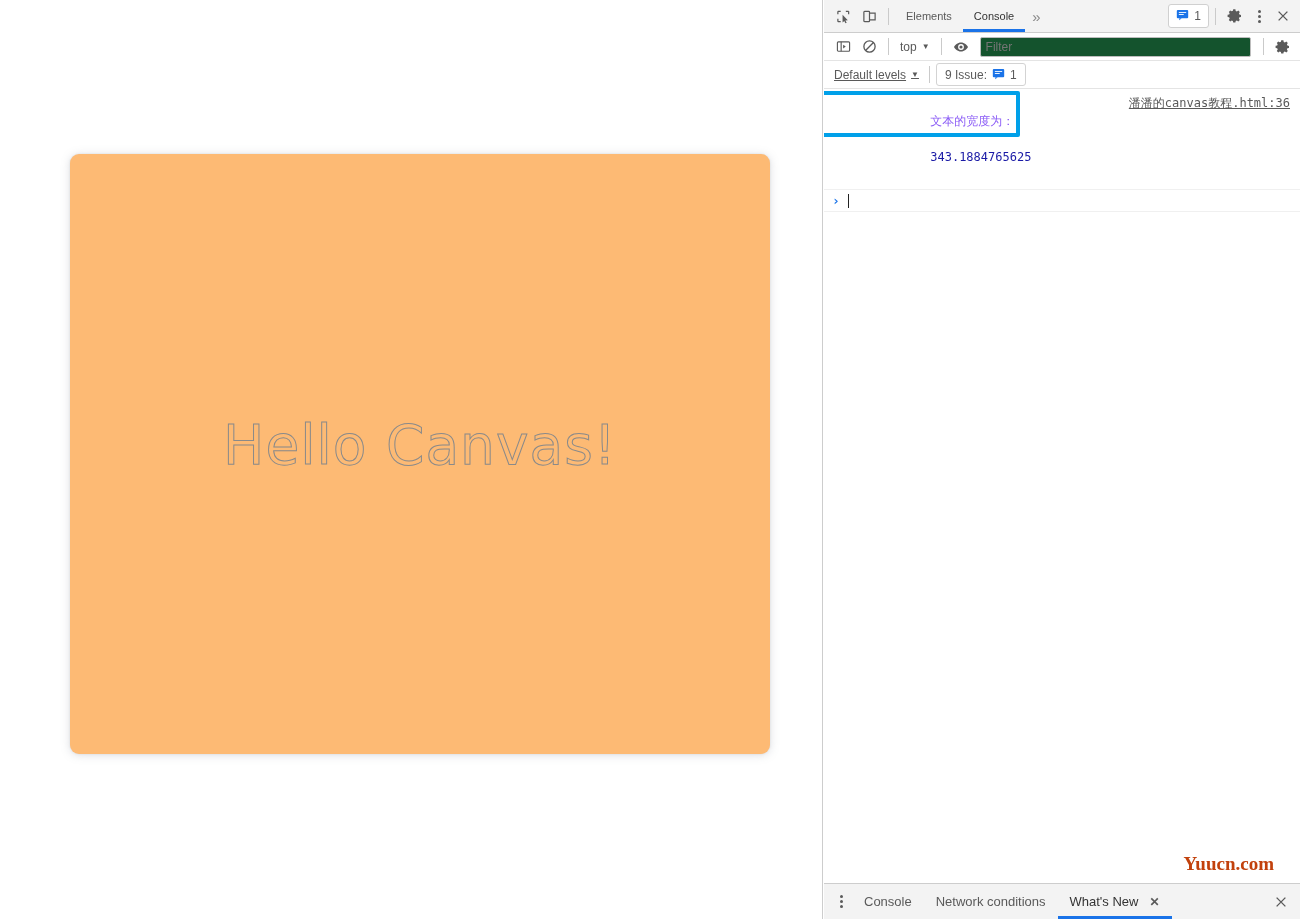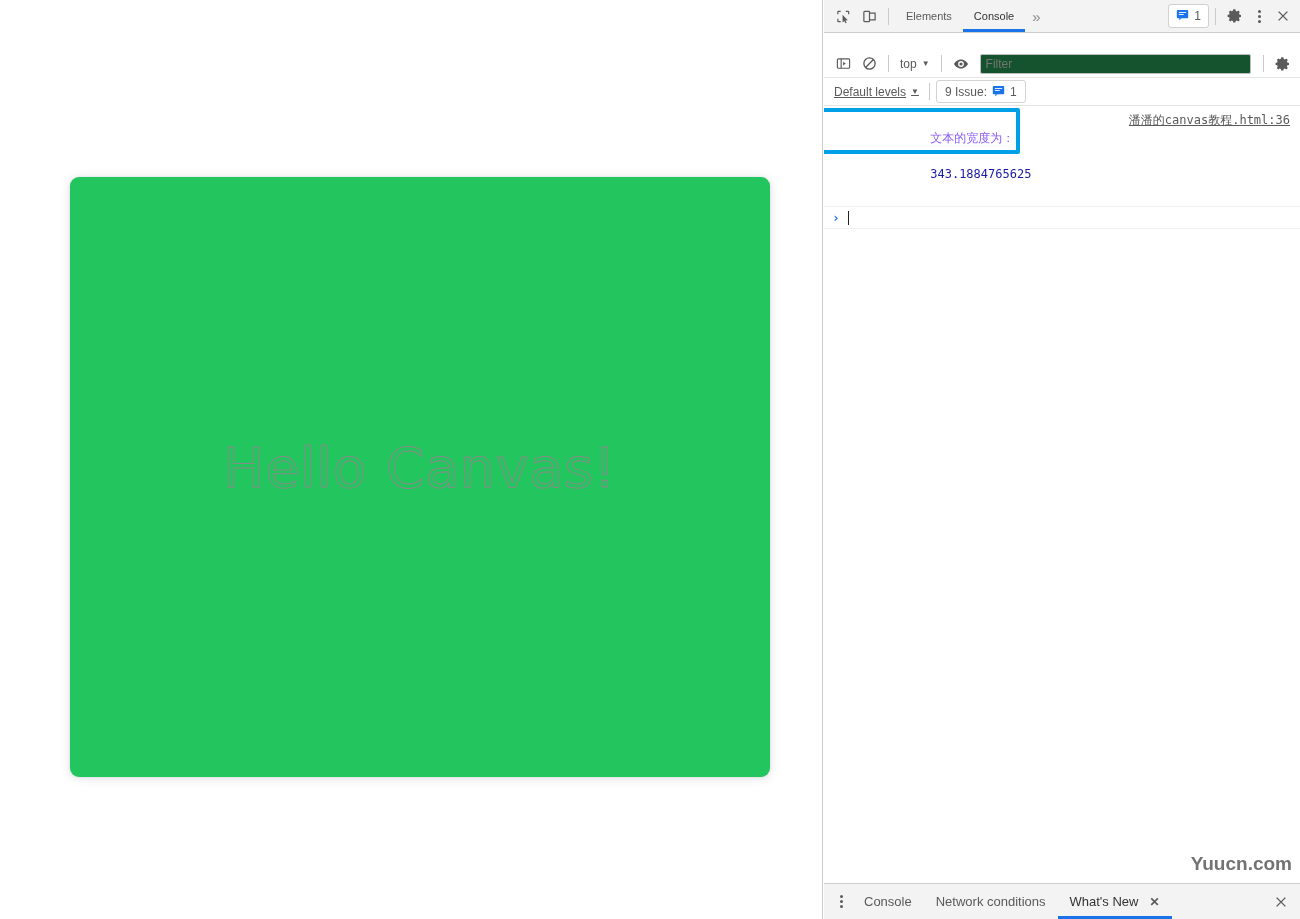--- a/index.html
+++ b/index.html
@@ -16,23 +16,23 @@
   .page-viewport {
     position: absolute; left: 0; top: 0;
     width: 823px; height: 919px;
     background: #ffffff;
     border-right: 1px solid #cdcdcd;
     box-sizing: border-box;
     overflow: hidden;
   }
   .canvas-card {
     position: absolute;
-    left: 70px; top: 177px;
+    left: 70px; top: 154px;
     width: 700px; height: 600px;
-    background: #22c55e;
+    background: #fdba74;
     border-radius: 9px;
     box-shadow: 0 1px 10px rgba(120,125,140,0.26), 0 0 2px rgba(120,125,140,0.18);
   }
   .canvas-text {
     position: absolute;
     left: 0; right: 0;
     top: 264px;
     text-align: center;
     font-family: "DejaVu Sans", sans-serif;
     font-size: 55px;
@@ -106,21 +106,20 @@
   }
 
   
   .dt-toolbar {
     height: 28px; min-height: 28px;
     display: flex; align-items: center;
     background: #ffffff;
     border-bottom: 1px solid #e4e4e4;
     padding: 0 4px 0 6px;
     box-sizing: border-box;
-    margin-top: 17px;
   }
   .ctx-select {
     display: flex; align-items: center; gap: 5px;
     padding: 0 5px; height: 22px;
     font-size: 12px; color: #5a5a5a;
     flex: none;
   }
   .caret { font-size: 8px; color: #5a5a5a; line-height: 1; }
   .filter-input {
     flex: 1 1 auto;
@@ -219,25 +218,25 @@
     position: absolute;
     left: -6px; top: 2px;
     width: 202px; height: 46px;
     border: 4px solid #00a0e9;
     border-radius: 2px;
     box-sizing: border-box;
     pointer-events: none;
   }
   .watermark {
     position: absolute;
-    right: 8px; bottom: 8px;
-    font-family: Liberation Sans, sans-serif;
+    right: 26px; bottom: 8px;
+    font-family: Liberation Serif, serif;
     font-size: 19px;
     font-weight: bold;
-    color: #737373;
+    color: #c2410c;
   }
 
   
   .drawer {
     height: 36px; min-height: 36px;
     display: flex; align-items: center;
     background: #f3f3f3;
     border-top: 1px solid #cdcdcd;
     padding: 0 6px;
     box-sizing: border-box;

